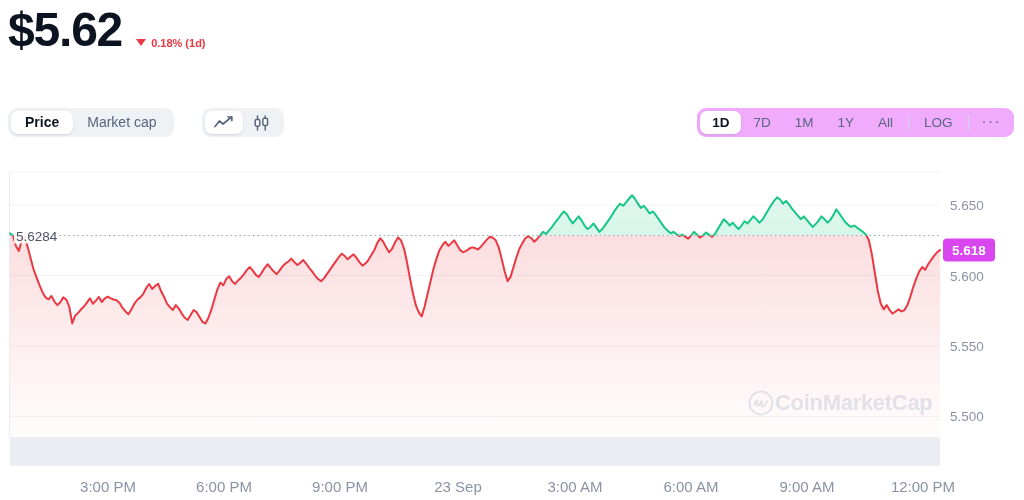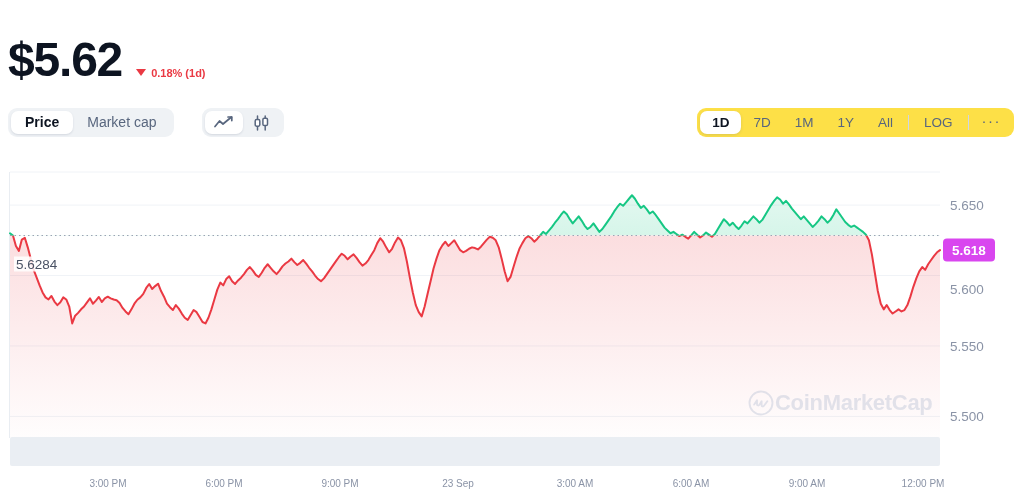--- a/index.html
+++ b/index.html
@@ -17,21 +17,20 @@
   }
 
   
   #price-header {
     position: absolute;
     left: 8px;
     top: 6px;
     display: flex;
     align-items: baseline;
     gap: 14px;
-    margin-top: 30px;
   }
   #price-value {
     font-size: 48px;
     font-weight: bold;
     letter-spacing: -1.2px;
     color: #0d1421;
     line-height: 1;
   }
   #price-change {
     display: flex;
@@ -96,21 +95,21 @@
     background: #ffffff;
     box-shadow: 0 1px 2px rgba(88,102,126,0.18);
   }
 
   #toolbar-right {
     position: absolute;
     right: 10px;
     top: 108px;
     display: flex;
     align-items: center;
-    background: #fde047;
+    background: #f0abfc;
     border-radius: 9px;
     padding: 3px;
     height: 29px;
     box-sizing: border-box;
   }
   .range-btn {
     font-size: 13.5px;
     color: #58667e;
     padding: 0 12px;
     height: 23px;
@@ -180,21 +179,20 @@
     white-space: nowrap;
   }
   #ref-label {
     position: absolute;
     font-size: 13.5px;
     color: #4a5264;
     white-space: nowrap;
     transform: translateY(-50%);
     background: rgba(255,255,255,0.85);
     padding: 0 2px;
-    margin-top: 28px;
   }
 
   
   #watermark {
     position: absolute;
     left: 748px;
     top: 390px;
     display: flex;
     align-items: center;
     gap: 1px;
@@ -223,21 +221,21 @@
   
   #x-axis-labels {
     position: absolute;
     left: 0;
     top: 478px;
     width: 1024px;
     height: 20px;
   }
   .x-tick {
     position: absolute;
-    font-size: 10px;
+    font-size: 15px;
     color: #8a93a6;
     transform: translateX(-50%);
     white-space: nowrap;
   }
 </style>
 </head>
 <body>
 
 <div id="price-header">
   <div id="price-value">$5.62</div>
@@ -311,21 +309,21 @@
     <path id="area-down" fill="url(#grad-down)" clip-path="url(#clip-below)" d="M10.00 65.27 L12.96 67.53 L15.92 77.95 L18.89 82.88 L21.85 71.61 L24.81 69.78 L27.77 79.36 L30.73 90.63 L33.69 101.90 L36.66 109.65 L39.62 117.39 L42.58 124.44 L45.54 129.37 L48.50 131.48 L51.46 127.96 L54.43 133.59 L57.39 137.11 L60.35 134.30 L63.31 129.37 L66.27 131.48 L69.24 138.52 L72.20 155.42 L75.16 147.68 L78.12 144.86 L81.08 141.34 L84.04 138.52 L87.01 134.30 L89.97 130.35 L92.93 135.70 L95.89 132.61 L98.85 128.94 L101.82 134.01 L104.78 130.35 L107.74 128.66 L110.70 130.35 L113.66 131.48 L116.62 132.18 L119.59 135.00 L122.55 139.93 L125.51 143.45 L128.47 146.27 L131.43 141.34 L134.39 135.70 L137.36 131.76 L140.32 129.37 L143.28 125.84 L146.24 119.93 L149.20 115.98 L152.17 120.91 L155.13 118.10 L158.09 115.70 L161.05 123.03 L164.01 128.66 L166.97 135.70 L169.94 139.23 L172.90 142.04 L175.86 137.11 L178.82 140.63 L181.78 145.56 L184.75 149.79 L187.71 151.90 L190.67 146.97 L193.63 142.04 L196.59 144.16 L199.55 149.09 L202.52 154.02 L205.48 155.42 L208.44 149.79 L211.40 141.34 L214.36 131.48 L217.32 121.62 L220.29 114.58 L223.25 117.39 L226.21 111.05 L229.17 108.24 L232.13 113.17 L235.10 115.98 L238.06 112.46 L241.02 109.65 L243.98 106.12 L246.94 101.90 L249.90 99.08 L252.87 102.60 L255.83 106.83 L258.79 108.94 L261.75 104.72 L264.71 99.78 L267.68 96.26 L270.64 99.78 L273.60 103.31 L276.56 106.12 L279.52 102.60 L282.48 98.38 L285.45 95.56 L288.41 93.45 L291.37 90.63 L294.33 94.15 L297.29 96.97 L300.25 94.85 L303.22 92.04 L306.18 95.56 L309.14 99.78 L312.10 103.31 L315.06 107.53 L318.03 111.05 L320.99 113.17 L323.95 110.35 L326.91 106.12 L329.87 101.90 L332.83 97.67 L335.80 93.45 L338.76 89.22 L341.72 85.70 L344.68 87.81 L347.64 91.33 L350.61 88.52 L353.57 86.40 L356.53 89.92 L359.49 94.15 L362.45 97.67 L365.41 95.56 L368.38 92.04 L371.34 87.11 L374.30 82.18 L377.26 75.13 L380.22 70.20 L383.18 73.73 L386.15 79.36 L389.11 84.29 L392.07 80.77 L395.03 74.43 L397.99 69.50 L400.96 72.32 L403.92 80.06 L406.88 93.45 L409.84 109.65 L412.80 124.44 L415.76 137.11 L418.73 144.16 L421.69 148.38 L424.65 138.52 L427.61 125.84 L430.57 113.17 L433.54 100.49 L436.50 90.63 L439.46 82.18 L442.42 77.25 L445.38 73.73 L448.34 77.95 L451.31 75.13 L454.27 72.32 L457.23 77.25 L460.19 82.18 L463.15 84.29 L466.11 82.88 L469.08 80.77 L472.04 79.36 L475.00 80.06 L477.96 81.47 L480.92 78.66 L483.89 75.13 L486.85 71.61 L489.81 68.80 L492.77 69.78 L495.73 72.32 L498.69 79.36 L501.66 90.63 L504.62 103.31 L507.58 113.17 L510.54 108.94 L513.50 99.08 L516.46 89.22 L519.43 80.77 L522.39 75.13 L525.35 70.20 L528.31 68.09 L531.27 70.20 L534.24 73.73 L537.20 70.91 L540.16 67.39 L543.12 63.87 L546.08 65.98 L549.04 62.46 L552.01 58.94 L554.97 54.71 L557.93 51.19 L560.89 46.96 L563.85 43.44 L566.82 46.26 L569.78 51.19 L572.74 55.41 L575.70 51.89 L578.66 48.37 L581.62 52.60 L584.59 57.53 L587.55 61.05 L590.51 58.94 L593.47 55.41 L596.43 59.64 L599.39 63.87 L602.36 61.05 L605.32 56.82 L608.28 52.60 L611.24 48.37 L614.20 43.44 L617.17 39.22 L620.13 35.69 L623.09 37.81 L626.05 34.28 L629.01 30.76 L631.97 27.24 L634.94 30.76 L637.90 35.69 L640.86 39.92 L643.82 37.81 L646.78 41.33 L649.75 45.55 L652.71 43.44 L655.67 46.96 L658.63 51.19 L661.59 55.41 L664.55 59.64 L667.52 62.46 L670.48 65.27 L673.44 63.87 L676.40 65.98 L679.36 68.09 L682.32 66.68 L685.29 68.80 L688.25 70.63 L691.21 67.39 L694.17 63.87 L697.13 66.68 L700.10 69.50 L703.06 67.39 L706.02 64.57 L708.98 66.68 L711.94 68.80 L714.90 65.98 L717.87 61.05 L720.83 56.12 L723.79 51.19 L726.75 54.01 L729.71 57.53 L732.68 54.71 L735.64 58.23 L738.60 61.05 L741.56 57.53 L744.52 53.30 L747.48 55.41 L750.45 51.89 L753.41 48.37 L756.37 51.19 L759.33 54.71 L762.29 51.89 L765.25 46.96 L768.22 42.03 L771.18 37.10 L774.14 32.88 L777.10 29.35 L780.06 31.47 L783.03 35.69 L785.99 32.88 L788.95 36.40 L791.91 40.62 L794.87 44.15 L797.83 47.67 L800.80 51.19 L803.76 48.37 L806.72 51.89 L809.68 55.41 L812.64 58.94 L815.61 56.12 L818.57 52.60 L821.53 48.37 L824.49 51.19 L827.45 54.71 L830.41 51.89 L833.38 46.96 L836.34 41.33 L839.30 45.55 L842.26 49.78 L845.22 54.01 L848.18 56.82 L851.15 58.94 L854.11 57.53 L857.07 59.64 L860.03 61.75 L862.99 63.87 L865.96 66.68 L868.92 72.32 L871.88 86.40 L874.84 104.72 L877.80 123.03 L880.76 135.70 L883.73 141.34 L886.69 137.11 L889.65 142.04 L892.61 145.56 L895.57 143.45 L898.54 141.34 L901.50 143.45 L904.46 142.04 L907.42 137.11 L910.38 128.66 L913.34 118.80 L916.31 110.35 L919.27 103.31 L922.23 99.08 L925.19 101.90 L928.15 96.26 L931.11 92.04 L934.08 87.81 L937.04 84.29 L940.00 82.18 L940.00 270 L10.00 270 Z"></path>
     <path id="area-up" fill="url(#grad-up)" clip-path="url(#clip-above)" d="M10.00 65.27 L12.96 67.53 L15.92 77.95 L18.89 82.88 L21.85 71.61 L24.81 69.78 L27.77 79.36 L30.73 90.63 L33.69 101.90 L36.66 109.65 L39.62 117.39 L42.58 124.44 L45.54 129.37 L48.50 131.48 L51.46 127.96 L54.43 133.59 L57.39 137.11 L60.35 134.30 L63.31 129.37 L66.27 131.48 L69.24 138.52 L72.20 155.42 L75.16 147.68 L78.12 144.86 L81.08 141.34 L84.04 138.52 L87.01 134.30 L89.97 130.35 L92.93 135.70 L95.89 132.61 L98.85 128.94 L101.82 134.01 L104.78 130.35 L107.74 128.66 L110.70 130.35 L113.66 131.48 L116.62 132.18 L119.59 135.00 L122.55 139.93 L125.51 143.45 L128.47 146.27 L131.43 141.34 L134.39 135.70 L137.36 131.76 L140.32 129.37 L143.28 125.84 L146.24 119.93 L149.20 115.98 L152.17 120.91 L155.13 118.10 L158.09 115.70 L161.05 123.03 L164.01 128.66 L166.97 135.70 L169.94 139.23 L172.90 142.04 L175.86 137.11 L178.82 140.63 L181.78 145.56 L184.75 149.79 L187.71 151.90 L190.67 146.97 L193.63 142.04 L196.59 144.16 L199.55 149.09 L202.52 154.02 L205.48 155.42 L208.44 149.79 L211.40 141.34 L214.36 131.48 L217.32 121.62 L220.29 114.58 L223.25 117.39 L226.21 111.05 L229.17 108.24 L232.13 113.17 L235.10 115.98 L238.06 112.46 L241.02 109.65 L243.98 106.12 L246.94 101.90 L249.90 99.08 L252.87 102.60 L255.83 106.83 L258.79 108.94 L261.75 104.72 L264.71 99.78 L267.68 96.26 L270.64 99.78 L273.60 103.31 L276.56 106.12 L279.52 102.60 L282.48 98.38 L285.45 95.56 L288.41 93.45 L291.37 90.63 L294.33 94.15 L297.29 96.97 L300.25 94.85 L303.22 92.04 L306.18 95.56 L309.14 99.78 L312.10 103.31 L315.06 107.53 L318.03 111.05 L320.99 113.17 L323.95 110.35 L326.91 106.12 L329.87 101.90 L332.83 97.67 L335.80 93.45 L338.76 89.22 L341.72 85.70 L344.68 87.81 L347.64 91.33 L350.61 88.52 L353.57 86.40 L356.53 89.92 L359.49 94.15 L362.45 97.67 L365.41 95.56 L368.38 92.04 L371.34 87.11 L374.30 82.18 L377.26 75.13 L380.22 70.20 L383.18 73.73 L386.15 79.36 L389.11 84.29 L392.07 80.77 L395.03 74.43 L397.99 69.50 L400.96 72.32 L403.92 80.06 L406.88 93.45 L409.84 109.65 L412.80 124.44 L415.76 137.11 L418.73 144.16 L421.69 148.38 L424.65 138.52 L427.61 125.84 L430.57 113.17 L433.54 100.49 L436.50 90.63 L439.46 82.18 L442.42 77.25 L445.38 73.73 L448.34 77.95 L451.31 75.13 L454.27 72.32 L457.23 77.25 L460.19 82.18 L463.15 84.29 L466.11 82.88 L469.08 80.77 L472.04 79.36 L475.00 80.06 L477.96 81.47 L480.92 78.66 L483.89 75.13 L486.85 71.61 L489.81 68.80 L492.77 69.78 L495.73 72.32 L498.69 79.36 L501.66 90.63 L504.62 103.31 L507.58 113.17 L510.54 108.94 L513.50 99.08 L516.46 89.22 L519.43 80.77 L522.39 75.13 L525.35 70.20 L528.31 68.09 L531.27 70.20 L534.24 73.73 L537.20 70.91 L540.16 67.39 L543.12 63.87 L546.08 65.98 L549.04 62.46 L552.01 58.94 L554.97 54.71 L557.93 51.19 L560.89 46.96 L563.85 43.44 L566.82 46.26 L569.78 51.19 L572.74 55.41 L575.70 51.89 L578.66 48.37 L581.62 52.60 L584.59 57.53 L587.55 61.05 L590.51 58.94 L593.47 55.41 L596.43 59.64 L599.39 63.87 L602.36 61.05 L605.32 56.82 L608.28 52.60 L611.24 48.37 L614.20 43.44 L617.17 39.22 L620.13 35.69 L623.09 37.81 L626.05 34.28 L629.01 30.76 L631.97 27.24 L634.94 30.76 L637.90 35.69 L640.86 39.92 L643.82 37.81 L646.78 41.33 L649.75 45.55 L652.71 43.44 L655.67 46.96 L658.63 51.19 L661.59 55.41 L664.55 59.64 L667.52 62.46 L670.48 65.27 L673.44 63.87 L676.40 65.98 L679.36 68.09 L682.32 66.68 L685.29 68.80 L688.25 70.63 L691.21 67.39 L694.17 63.87 L697.13 66.68 L700.10 69.50 L703.06 67.39 L706.02 64.57 L708.98 66.68 L711.94 68.80 L714.90 65.98 L717.87 61.05 L720.83 56.12 L723.79 51.19 L726.75 54.01 L729.71 57.53 L732.68 54.71 L735.64 58.23 L738.60 61.05 L741.56 57.53 L744.52 53.30 L747.48 55.41 L750.45 51.89 L753.41 48.37 L756.37 51.19 L759.33 54.71 L762.29 51.89 L765.25 46.96 L768.22 42.03 L771.18 37.10 L774.14 32.88 L777.10 29.35 L780.06 31.47 L783.03 35.69 L785.99 32.88 L788.95 36.40 L791.91 40.62 L794.87 44.15 L797.83 47.67 L800.80 51.19 L803.76 48.37 L806.72 51.89 L809.68 55.41 L812.64 58.94 L815.61 56.12 L818.57 52.60 L821.53 48.37 L824.49 51.19 L827.45 54.71 L830.41 51.89 L833.38 46.96 L836.34 41.33 L839.30 45.55 L842.26 49.78 L845.22 54.01 L848.18 56.82 L851.15 58.94 L854.11 57.53 L857.07 59.64 L860.03 61.75 L862.99 63.87 L865.96 66.68 L868.92 72.32 L871.88 86.40 L874.84 104.72 L877.80 123.03 L880.76 135.70 L883.73 141.34 L886.69 137.11 L889.65 142.04 L892.61 145.56 L895.57 143.45 L898.54 141.34 L901.50 143.45 L904.46 142.04 L907.42 137.11 L910.38 128.66 L913.34 118.80 L916.31 110.35 L919.27 103.31 L922.23 99.08 L925.19 101.90 L928.15 96.26 L931.11 92.04 L934.08 87.81 L937.04 84.29 L940.00 82.18 L940.00 67.53 L10.00 67.53 Z"></path>
     <line id="reference-line" stroke="#9aa3b4" stroke-width="1" stroke-dasharray="1.5 3" x1="10" x2="940" y1="67.5279569892469" y2="67.5279569892469"></line>
     <path id="line-down" fill="none" stroke-width="2" stroke-linejoin="round" stroke-linecap="round" clip-path="url(#clip-below)" d="M10.00 65.27 L12.96 67.53 L15.92 77.95 L18.89 82.88 L21.85 71.61 L24.81 69.78 L27.77 79.36 L30.73 90.63 L33.69 101.90 L36.66 109.65 L39.62 117.39 L42.58 124.44 L45.54 129.37 L48.50 131.48 L51.46 127.96 L54.43 133.59 L57.39 137.11 L60.35 134.30 L63.31 129.37 L66.27 131.48 L69.24 138.52 L72.20 155.42 L75.16 147.68 L78.12 144.86 L81.08 141.34 L84.04 138.52 L87.01 134.30 L89.97 130.35 L92.93 135.70 L95.89 132.61 L98.85 128.94 L101.82 134.01 L104.78 130.35 L107.74 128.66 L110.70 130.35 L113.66 131.48 L116.62 132.18 L119.59 135.00 L122.55 139.93 L125.51 143.45 L128.47 146.27 L131.43 141.34 L134.39 135.70 L137.36 131.76 L140.32 129.37 L143.28 125.84 L146.24 119.93 L149.20 115.98 L152.17 120.91 L155.13 118.10 L158.09 115.70 L161.05 123.03 L164.01 128.66 L166.97 135.70 L169.94 139.23 L172.90 142.04 L175.86 137.11 L178.82 140.63 L181.78 145.56 L184.75 149.79 L187.71 151.90 L190.67 146.97 L193.63 142.04 L196.59 144.16 L199.55 149.09 L202.52 154.02 L205.48 155.42 L208.44 149.79 L211.40 141.34 L214.36 131.48 L217.32 121.62 L220.29 114.58 L223.25 117.39 L226.21 111.05 L229.17 108.24 L232.13 113.17 L235.10 115.98 L238.06 112.46 L241.02 109.65 L243.98 106.12 L246.94 101.90 L249.90 99.08 L252.87 102.60 L255.83 106.83 L258.79 108.94 L261.75 104.72 L264.71 99.78 L267.68 96.26 L270.64 99.78 L273.60 103.31 L276.56 106.12 L279.52 102.60 L282.48 98.38 L285.45 95.56 L288.41 93.45 L291.37 90.63 L294.33 94.15 L297.29 96.97 L300.25 94.85 L303.22 92.04 L306.18 95.56 L309.14 99.78 L312.10 103.31 L315.06 107.53 L318.03 111.05 L320.99 113.17 L323.95 110.35 L326.91 106.12 L329.87 101.90 L332.83 97.67 L335.80 93.45 L338.76 89.22 L341.72 85.70 L344.68 87.81 L347.64 91.33 L350.61 88.52 L353.57 86.40 L356.53 89.92 L359.49 94.15 L362.45 97.67 L365.41 95.56 L368.38 92.04 L371.34 87.11 L374.30 82.18 L377.26 75.13 L380.22 70.20 L383.18 73.73 L386.15 79.36 L389.11 84.29 L392.07 80.77 L395.03 74.43 L397.99 69.50 L400.96 72.32 L403.92 80.06 L406.88 93.45 L409.84 109.65 L412.80 124.44 L415.76 137.11 L418.73 144.16 L421.69 148.38 L424.65 138.52 L427.61 125.84 L430.57 113.17 L433.54 100.49 L436.50 90.63 L439.46 82.18 L442.42 77.25 L445.38 73.73 L448.34 77.95 L451.31 75.13 L454.27 72.32 L457.23 77.25 L460.19 82.18 L463.15 84.29 L466.11 82.88 L469.08 80.77 L472.04 79.36 L475.00 80.06 L477.96 81.47 L480.92 78.66 L483.89 75.13 L486.85 71.61 L489.81 68.80 L492.77 69.78 L495.73 72.32 L498.69 79.36 L501.66 90.63 L504.62 103.31 L507.58 113.17 L510.54 108.94 L513.50 99.08 L516.46 89.22 L519.43 80.77 L522.39 75.13 L525.35 70.20 L528.31 68.09 L531.27 70.20 L534.24 73.73 L537.20 70.91 L540.16 67.39 L543.12 63.87 L546.08 65.98 L549.04 62.46 L552.01 58.94 L554.97 54.71 L557.93 51.19 L560.89 46.96 L563.85 43.44 L566.82 46.26 L569.78 51.19 L572.74 55.41 L575.70 51.89 L578.66 48.37 L581.62 52.60 L584.59 57.53 L587.55 61.05 L590.51 58.94 L593.47 55.41 L596.43 59.64 L599.39 63.87 L602.36 61.05 L605.32 56.82 L608.28 52.60 L611.24 48.37 L614.20 43.44 L617.17 39.22 L620.13 35.69 L623.09 37.81 L626.05 34.28 L629.01 30.76 L631.97 27.24 L634.94 30.76 L637.90 35.69 L640.86 39.92 L643.82 37.81 L646.78 41.33 L649.75 45.55 L652.71 43.44 L655.67 46.96 L658.63 51.19 L661.59 55.41 L664.55 59.64 L667.52 62.46 L670.48 65.27 L673.44 63.87 L676.40 65.98 L679.36 68.09 L682.32 66.68 L685.29 68.80 L688.25 70.63 L691.21 67.39 L694.17 63.87 L697.13 66.68 L700.10 69.50 L703.06 67.39 L706.02 64.57 L708.98 66.68 L711.94 68.80 L714.90 65.98 L717.87 61.05 L720.83 56.12 L723.79 51.19 L726.75 54.01 L729.71 57.53 L732.68 54.71 L735.64 58.23 L738.60 61.05 L741.56 57.53 L744.52 53.30 L747.48 55.41 L750.45 51.89 L753.41 48.37 L756.37 51.19 L759.33 54.71 L762.29 51.89 L765.25 46.96 L768.22 42.03 L771.18 37.10 L774.14 32.88 L777.10 29.35 L780.06 31.47 L783.03 35.69 L785.99 32.88 L788.95 36.40 L791.91 40.62 L794.87 44.15 L797.83 47.67 L800.80 51.19 L803.76 48.37 L806.72 51.89 L809.68 55.41 L812.64 58.94 L815.61 56.12 L818.57 52.60 L821.53 48.37 L824.49 51.19 L827.45 54.71 L830.41 51.89 L833.38 46.96 L836.34 41.33 L839.30 45.55 L842.26 49.78 L845.22 54.01 L848.18 56.82 L851.15 58.94 L854.11 57.53 L857.07 59.64 L860.03 61.75 L862.99 63.87 L865.96 66.68 L868.92 72.32 L871.88 86.40 L874.84 104.72 L877.80 123.03 L880.76 135.70 L883.73 141.34 L886.69 137.11 L889.65 142.04 L892.61 145.56 L895.57 143.45 L898.54 141.34 L901.50 143.45 L904.46 142.04 L907.42 137.11 L910.38 128.66 L913.34 118.80 L916.31 110.35 L919.27 103.31 L922.23 99.08 L925.19 101.90 L928.15 96.26 L931.11 92.04 L934.08 87.81 L937.04 84.29 L940.00 82.18" stroke="#ea3943"></path>
     <path id="line-up" fill="none" stroke-width="2" stroke-linejoin="round" stroke-linecap="round" clip-path="url(#clip-above)" d="M10.00 65.27 L12.96 67.53 L15.92 77.95 L18.89 82.88 L21.85 71.61 L24.81 69.78 L27.77 79.36 L30.73 90.63 L33.69 101.90 L36.66 109.65 L39.62 117.39 L42.58 124.44 L45.54 129.37 L48.50 131.48 L51.46 127.96 L54.43 133.59 L57.39 137.11 L60.35 134.30 L63.31 129.37 L66.27 131.48 L69.24 138.52 L72.20 155.42 L75.16 147.68 L78.12 144.86 L81.08 141.34 L84.04 138.52 L87.01 134.30 L89.97 130.35 L92.93 135.70 L95.89 132.61 L98.85 128.94 L101.82 134.01 L104.78 130.35 L107.74 128.66 L110.70 130.35 L113.66 131.48 L116.62 132.18 L119.59 135.00 L122.55 139.93 L125.51 143.45 L128.47 146.27 L131.43 141.34 L134.39 135.70 L137.36 131.76 L140.32 129.37 L143.28 125.84 L146.24 119.93 L149.20 115.98 L152.17 120.91 L155.13 118.10 L158.09 115.70 L161.05 123.03 L164.01 128.66 L166.97 135.70 L169.94 139.23 L172.90 142.04 L175.86 137.11 L178.82 140.63 L181.78 145.56 L184.75 149.79 L187.71 151.90 L190.67 146.97 L193.63 142.04 L196.59 144.16 L199.55 149.09 L202.52 154.02 L205.48 155.42 L208.44 149.79 L211.40 141.34 L214.36 131.48 L217.32 121.62 L220.29 114.58 L223.25 117.39 L226.21 111.05 L229.17 108.24 L232.13 113.17 L235.10 115.98 L238.06 112.46 L241.02 109.65 L243.98 106.12 L246.94 101.90 L249.90 99.08 L252.87 102.60 L255.83 106.83 L258.79 108.94 L261.75 104.72 L264.71 99.78 L267.68 96.26 L270.64 99.78 L273.60 103.31 L276.56 106.12 L279.52 102.60 L282.48 98.38 L285.45 95.56 L288.41 93.45 L291.37 90.63 L294.33 94.15 L297.29 96.97 L300.25 94.85 L303.22 92.04 L306.18 95.56 L309.14 99.78 L312.10 103.31 L315.06 107.53 L318.03 111.05 L320.99 113.17 L323.95 110.35 L326.91 106.12 L329.87 101.90 L332.83 97.67 L335.80 93.45 L338.76 89.22 L341.72 85.70 L344.68 87.81 L347.64 91.33 L350.61 88.52 L353.57 86.40 L356.53 89.92 L359.49 94.15 L362.45 97.67 L365.41 95.56 L368.38 92.04 L371.34 87.11 L374.30 82.18 L377.26 75.13 L380.22 70.20 L383.18 73.73 L386.15 79.36 L389.11 84.29 L392.07 80.77 L395.03 74.43 L397.99 69.50 L400.96 72.32 L403.92 80.06 L406.88 93.45 L409.84 109.65 L412.80 124.44 L415.76 137.11 L418.73 144.16 L421.69 148.38 L424.65 138.52 L427.61 125.84 L430.57 113.17 L433.54 100.49 L436.50 90.63 L439.46 82.18 L442.42 77.25 L445.38 73.73 L448.34 77.95 L451.31 75.13 L454.27 72.32 L457.23 77.25 L460.19 82.18 L463.15 84.29 L466.11 82.88 L469.08 80.77 L472.04 79.36 L475.00 80.06 L477.96 81.47 L480.92 78.66 L483.89 75.13 L486.85 71.61 L489.81 68.80 L492.77 69.78 L495.73 72.32 L498.69 79.36 L501.66 90.63 L504.62 103.31 L507.58 113.17 L510.54 108.94 L513.50 99.08 L516.46 89.22 L519.43 80.77 L522.39 75.13 L525.35 70.20 L528.31 68.09 L531.27 70.20 L534.24 73.73 L537.20 70.91 L540.16 67.39 L543.12 63.87 L546.08 65.98 L549.04 62.46 L552.01 58.94 L554.97 54.71 L557.93 51.19 L560.89 46.96 L563.85 43.44 L566.82 46.26 L569.78 51.19 L572.74 55.41 L575.70 51.89 L578.66 48.37 L581.62 52.60 L584.59 57.53 L587.55 61.05 L590.51 58.94 L593.47 55.41 L596.43 59.64 L599.39 63.87 L602.36 61.05 L605.32 56.82 L608.28 52.60 L611.24 48.37 L614.20 43.44 L617.17 39.22 L620.13 35.69 L623.09 37.81 L626.05 34.28 L629.01 30.76 L631.97 27.24 L634.94 30.76 L637.90 35.69 L640.86 39.92 L643.82 37.81 L646.78 41.33 L649.75 45.55 L652.71 43.44 L655.67 46.96 L658.63 51.19 L661.59 55.41 L664.55 59.64 L667.52 62.46 L670.48 65.27 L673.44 63.87 L676.40 65.98 L679.36 68.09 L682.32 66.68 L685.29 68.80 L688.25 70.63 L691.21 67.39 L694.17 63.87 L697.13 66.68 L700.10 69.50 L703.06 67.39 L706.02 64.57 L708.98 66.68 L711.94 68.80 L714.90 65.98 L717.87 61.05 L720.83 56.12 L723.79 51.19 L726.75 54.01 L729.71 57.53 L732.68 54.71 L735.64 58.23 L738.60 61.05 L741.56 57.53 L744.52 53.30 L747.48 55.41 L750.45 51.89 L753.41 48.37 L756.37 51.19 L759.33 54.71 L762.29 51.89 L765.25 46.96 L768.22 42.03 L771.18 37.10 L774.14 32.88 L777.10 29.35 L780.06 31.47 L783.03 35.69 L785.99 32.88 L788.95 36.40 L791.91 40.62 L794.87 44.15 L797.83 47.67 L800.80 51.19 L803.76 48.37 L806.72 51.89 L809.68 55.41 L812.64 58.94 L815.61 56.12 L818.57 52.60 L821.53 48.37 L824.49 51.19 L827.45 54.71 L830.41 51.89 L833.38 46.96 L836.34 41.33 L839.30 45.55 L842.26 49.78 L845.22 54.01 L848.18 56.82 L851.15 58.94 L854.11 57.53 L857.07 59.64 L860.03 61.75 L862.99 63.87 L865.96 66.68 L868.92 72.32 L871.88 86.40 L874.84 104.72 L877.80 123.03 L880.76 135.70 L883.73 141.34 L886.69 137.11 L889.65 142.04 L892.61 145.56 L895.57 143.45 L898.54 141.34 L901.50 143.45 L904.46 142.04 L907.42 137.11 L910.38 128.66 L913.34 118.80 L916.31 110.35 L919.27 103.31 L922.23 99.08 L925.19 101.90 L928.15 96.26 L931.11 92.04 L934.08 87.81 L937.04 84.29 L940.00 82.18" stroke="#16c784"></path>
   </svg>
 </div>
 
 <div id="y-axis-labels">
     <div class="y-tick" style="top: 37.1022px;">5.650</div>
-    <div class="y-tick" style="top: 107.532px; margin-top: 13px;">5.600</div>
+    <div class="y-tick" style="top: 107.532px;">5.600</div>
     <div class="y-tick" style="top: 177.962px;">5.550</div>
     <div class="y-tick" style="top: 248.392px;">5.500</div>
   </div>
 <div id="price-badge" style="top: 250.177px;">5.618</div>
 <div id="ref-label" style="top: 235.528px; left: 14px;">5.6284</div>
 
 <div id="watermark">
   <svg width="26" height="26" viewBox="0 0 26 26">
     <circle cx="13" cy="13" r="11.5" fill="none" stroke="#c5cbdb" stroke-width="1.9"></circle>
     <path d="M6.2 14.6 L9.0 10.2 L9.0 14.2 C9.0 15.6 10.6 15.9 11.4 14.8 L13.6 11.3 L13.6 15.2 C13.6 16.5 15.2 16.9 16.0 15.8 L19.3 11.2" fill="none" stroke="#c5cbdb" stroke-width="1.9" stroke-linecap="round" stroke-linejoin="round"></path>

